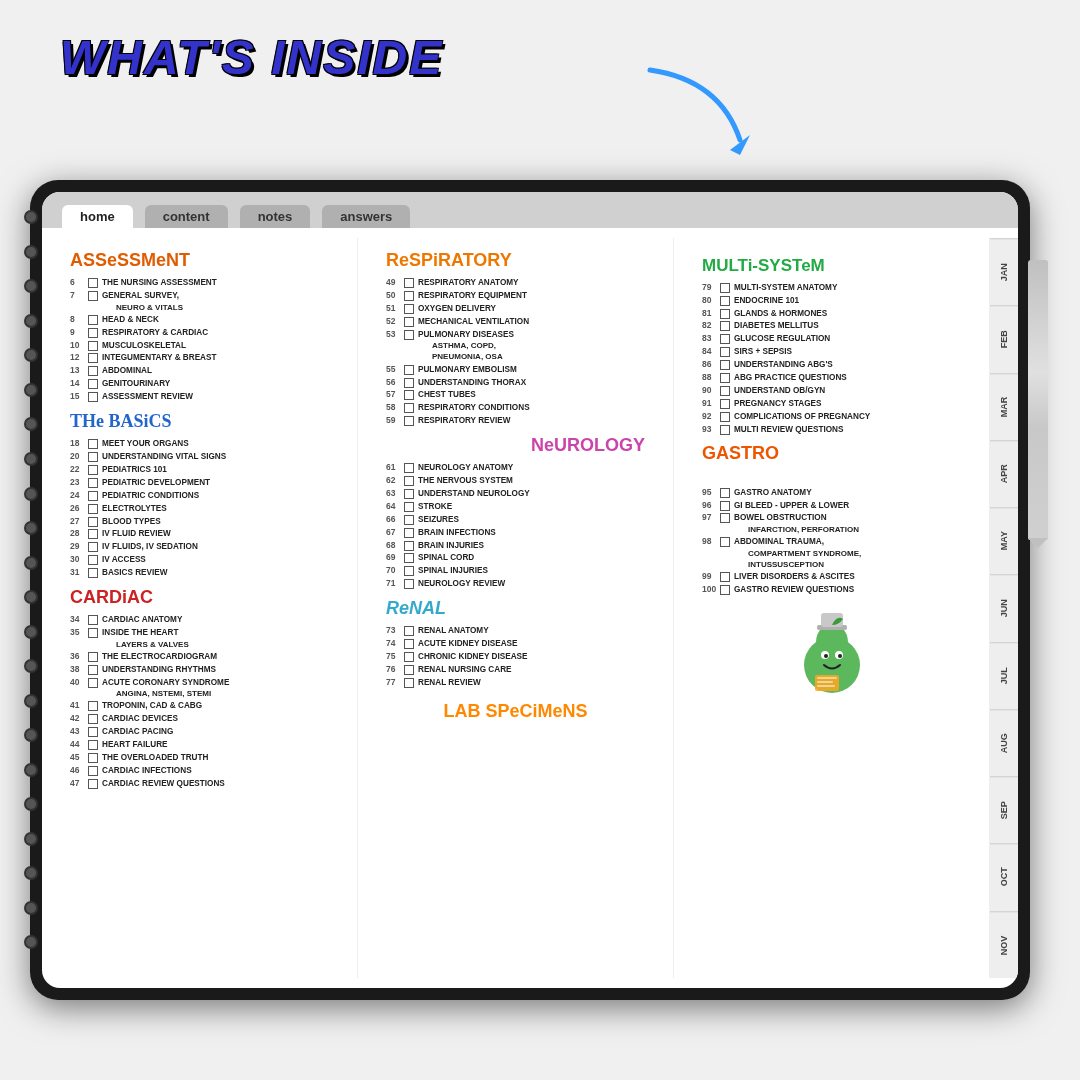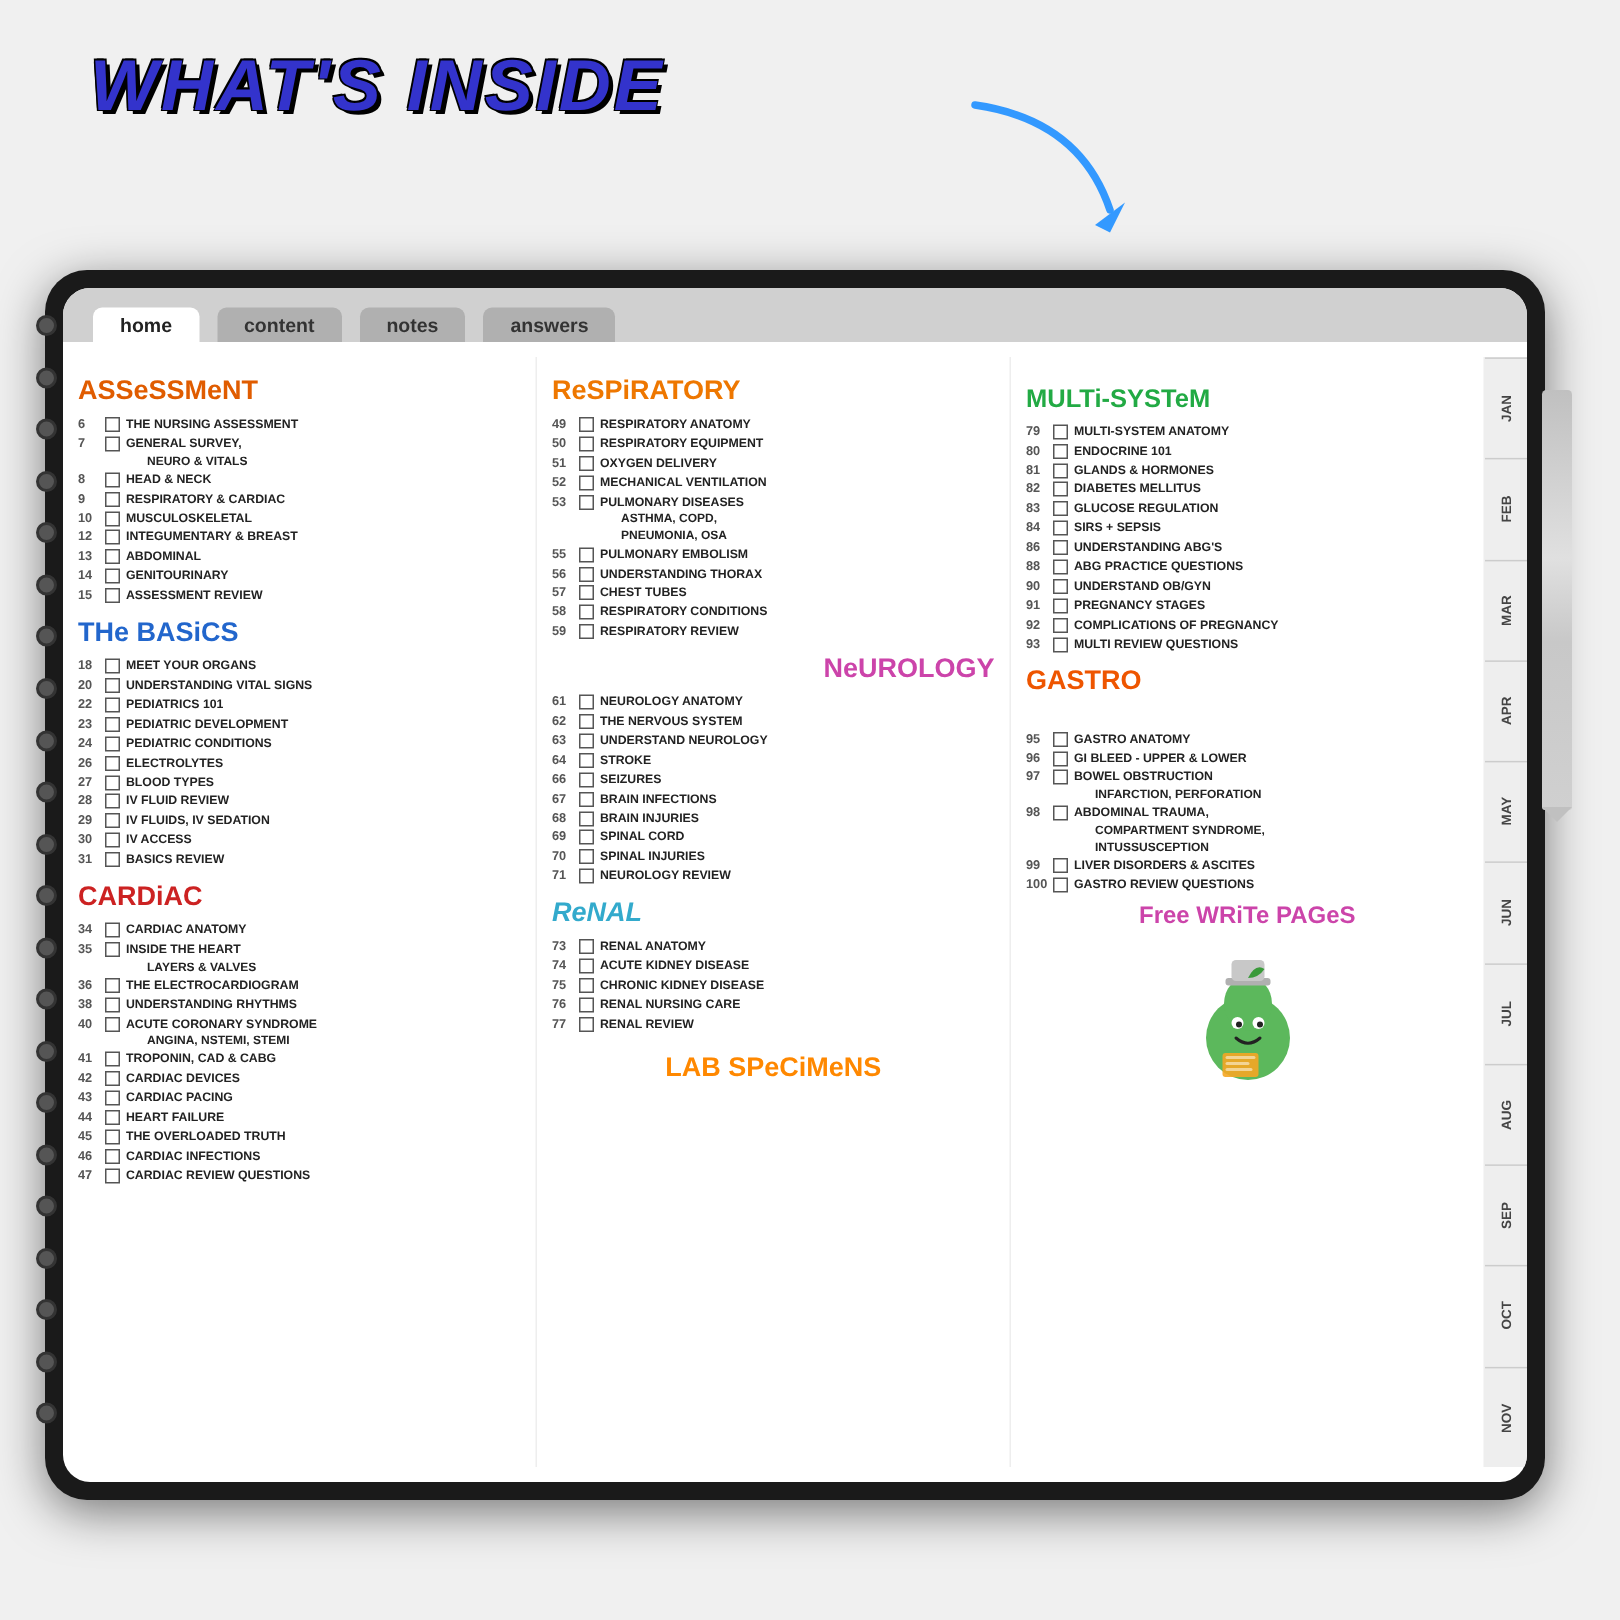--- a/index.html
+++ b/index.html
@@ -110,38 +110,38 @@
     .content-area {
       flex: 1;
       display: flex;
       overflow: hidden;
       padding: 10px 0;
     }
 
     
     .col {
       flex: 1;
-      padding: 4px 10px;
+      padding: 4px 28px;
       font-size: 9.5px;
       line-height: 1.4;
     }
     .col:not(:last-child) {
       border-right: 1px solid #eee;
     }
 
     
     .section-header {
       font-size: 18px;
       font-weight: 900;
       font-family: 'Arial Black', Arial, sans-serif;
       margin-bottom: 4px;
       margin-top: 6px;
     }
     .assessment-header { color: #e05c00; }
-    .basics-header { color: #2266cc; }
+    .basics-header { color: #2266cc; font-family: Liberation Serif, serif; }
     .cardiac-header { color: #cc2222; }
     .respiratory-header { color: #ee7700; }
 
     .item-row {
       display: flex;
       align-items: flex-start;
       margin-bottom: 1px;
       font-size: 8.5px;
       color: #222;
     }
@@ -697,23 +697,20 @@
             <span class="item-num">99</span>
             <span class="item-check"></span>
             <span class="item-text">LIVER DISORDERS &amp; ASCITES</span>
           </div>
         <div class="item-row">
             <span class="item-num">100</span>
             <span class="item-check"></span>
             <span class="item-text">GASTRO REVIEW QUESTIONS</span>
           </div>
 
-        <div class="free-write">
-          <div class="free-write-title">Free WRiTe PAGeS</div>
-        </div>
 
         <div class="pear-area">
           <svg class="pear-svg" viewBox="0 0 90 90" xmlns="http://www.w3.org/2000/svg">
 
             <ellipse cx="45" cy="58" rx="28" ry="28" fill="#5cb85c"></ellipse>
             <ellipse cx="45" cy="35" rx="16" ry="18" fill="#5cb85c"></ellipse>
 
             <rect x="30" y="18" width="30" height="5" rx="2" fill="#b0b0b0"></rect>
             <rect x="34" y="6" width="22" height="14" rx="3" fill="#c8c8c8"></rect>
 

